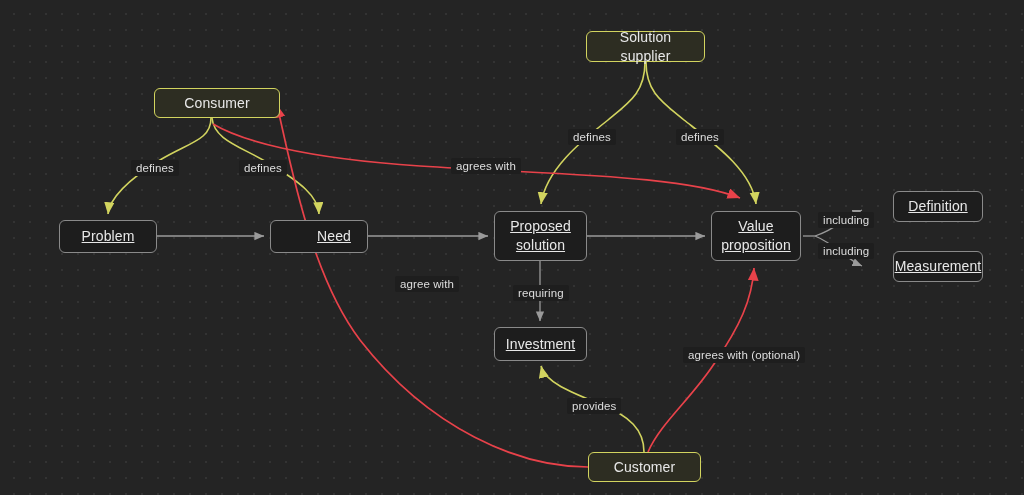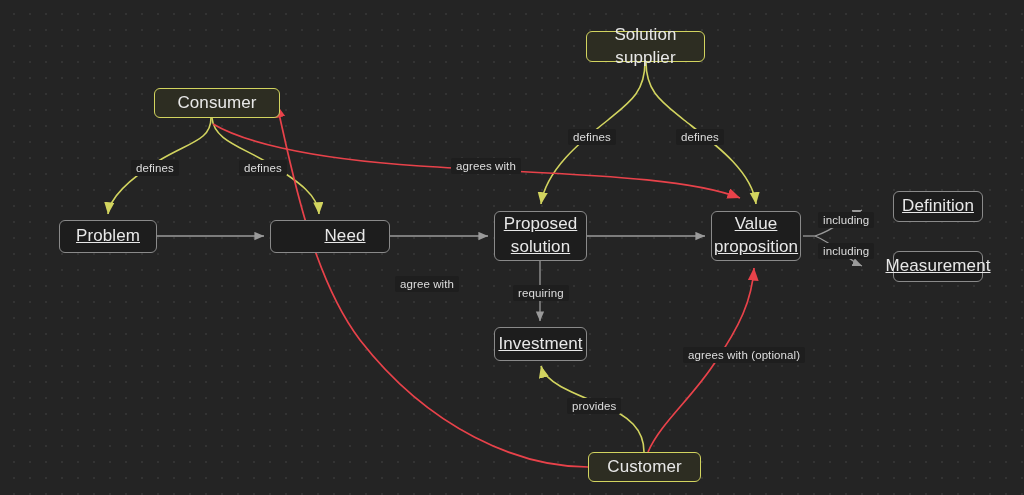--- a/index.html
+++ b/index.html
@@ -22,21 +22,21 @@
     width: 1024px; height: 495px;
     pointer-events: none;
   }
   .node {
     position: absolute;
     display: flex;
     align-items: center;
     justify-content: center;
     text-align: center;
     border-radius: 6px;
-    font-size: 17px;
+    font-size: 14px;
     line-height: 1.35;
     color: #e8e8e8;
     letter-spacing: .1px;
     padding: 2px 6px;
   }
   .node.plain {
     background: #1d1d1d;
     border: 1px solid #8a8a8a;
     text-decoration: underline;
   }
@@ -108,21 +108,21 @@
   </div>
 
   <div class="node accent" style="left:586px; top:31px; width:119px; height:31px;">
     <span>Solution supplier</span>
   </div>
 
   <div class="node plain" style="left:59px; top:220px; width:98px; height:33px;">
     <span>Problem</span>
   </div>
 
-  <div class="node plain" style="left:270px; top:220px; width:120px; height:33px;padding-left:36px;">
+  <div class="node plain" style="left:270px; top:220px; width:98px; height:33px;padding-left:36px;">
     <span>Need</span>
   </div>
 
   <div class="node plain" style="left:494px; top:211px; width:93px; height:50px;">
     <span>Proposed solution</span>
   </div>
 
   <div class="node plain" style="left:711px; top:211px; width:90px; height:50px;">
     <span>Value proposition</span>
   </div>

